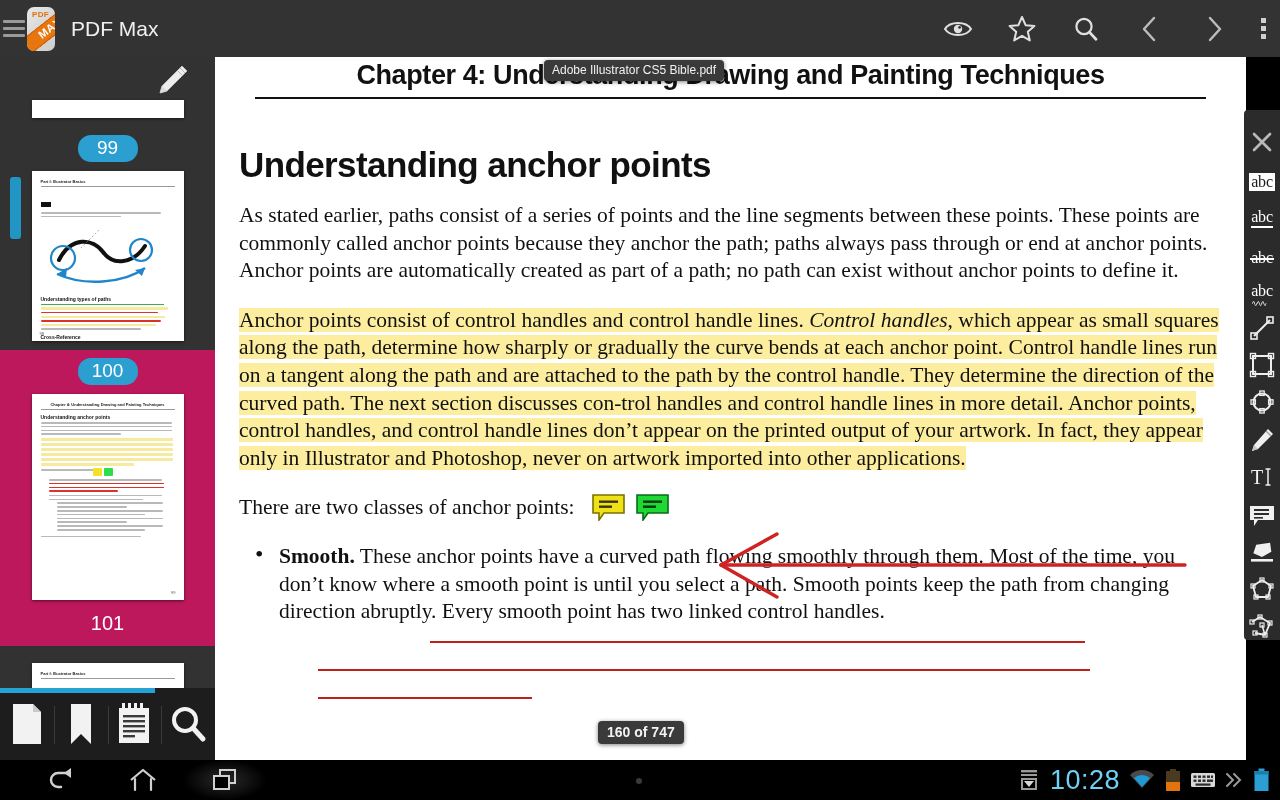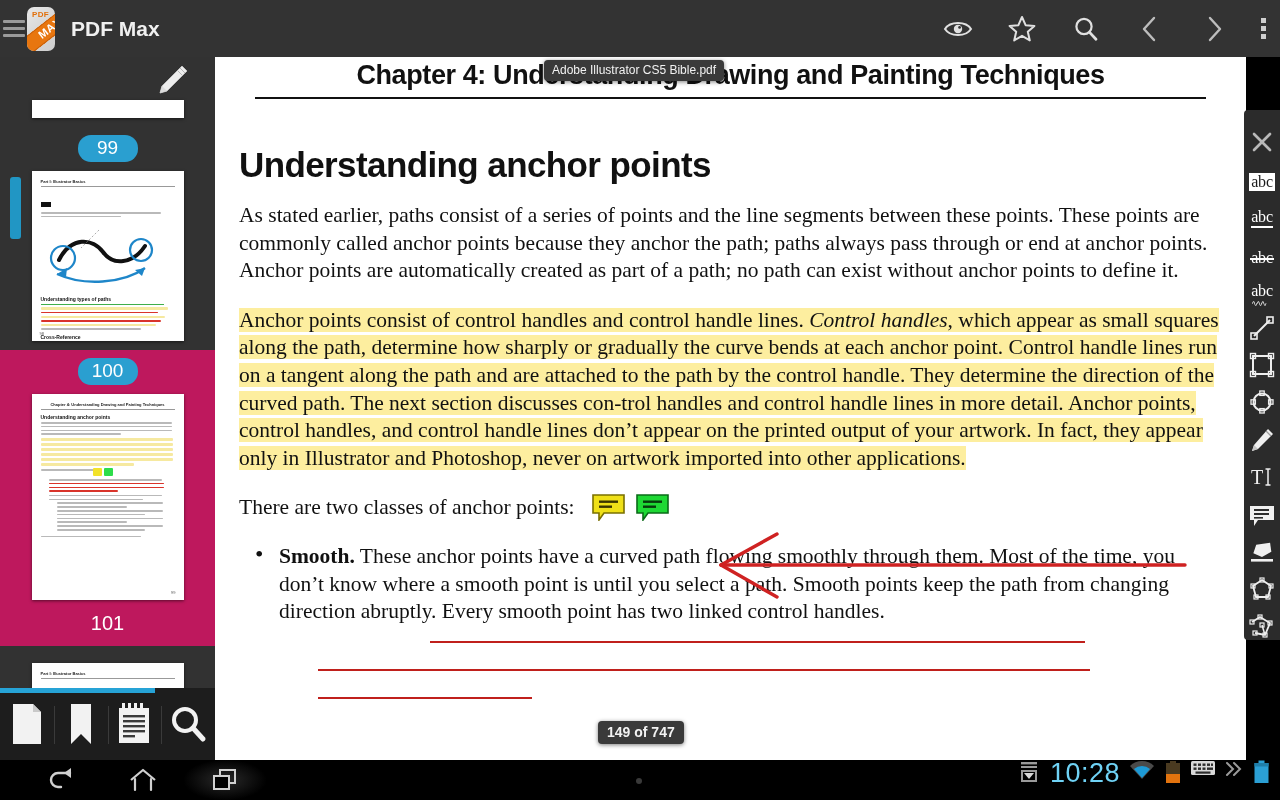--- a/index.html
+++ b/index.html
@@ -33,21 +33,21 @@
   .app-logo .band {
     position: absolute; left: -14px; top: 13px; width: 74px; height: 17px;
     background: #e8760f; transform: rotate(-38deg);
     box-shadow: 0 0 0 1px #c9600a inset;
   }
   .app-logo .band span {
     display: block; text-align: center; color: #fff; font-size: 11px;
     font-weight: bold; line-height: 17px; letter-spacing: .5px;
   }
   .app-title {
-    color: #f0f0f0; font-size: 21px; margin-left: 16px; white-space: nowrap; font-weight: bold;
+    color: #f0f0f0; font-size: 21px; margin-left: 16px; white-space: nowrap;
   }
   .appbar-actions {
     margin-left: auto; display: flex; align-items: center; height: 57px;
   }
   .abtn {
     width: 64px; height: 57px; display: flex; align-items: center;
     justify-content: center; cursor: pointer;
   }
   .abtn svg { display: block; }
   .kebab { display: flex; flex-direction: column; gap: 3px; }
@@ -225,21 +225,21 @@
   .nav-btn {
     width: 82px; height: 40px; display: flex; align-items: center;
     justify-content: center; cursor: pointer;
   }
   .nav-btn.recent { background: radial-gradient(ellipse at center, #2a2a2a 0%, #000 72%); }
   .nav-center-dot {
     position: absolute; left: 636px; top: 18px; width: 6px; height: 6px;
     border-radius: 50%; background: #3a3a3a;
   }
   .nav-right {
-    margin-left: auto; display: flex; align-items: flex-start; gap: 9px;
+    margin-left: auto; display: flex; align-items: center; gap: 9px;
     padding-right: 10px; height: 40px;
   }
   .clock {
     color: #6fd2f5; font-size: 27px; font-family: "Liberation Sans", sans-serif;
     letter-spacing: .5px; line-height: 1;
   }
   .sysicon { display: flex; align-items: center; }
 </style>
 </head>
 <body>
@@ -503,21 +503,21 @@
       <g stroke="#cf2222" stroke-width="3.4" fill="none" stroke-linecap="round">
         <line x1="506" y1="508" x2="970" y2="508"></line>
         <line x1="506" y1="508" x2="562" y2="477"></line>
         <line x1="506" y1="508" x2="562" y2="540"></line>
       </g>
     </svg>
 
     <div class="pill" id="doc-tooltip" style="left:329px;top:3px;">Adobe Illustrator CS5 Bible.pdf</div>
   </div>
 
-  <div class="pill" id="page-indicator">149 of 747</div>
+  <div class="pill" id="page-indicator">160 of 747</div>
 
   <div class="anno-bar">
 
     <div class="anno-btn">
       <svg width="22" height="22" viewBox="0 0 22 22">
         <line x1="3" y1="3" x2="19" y2="19" stroke="#b9b9b9" stroke-width="2.6" stroke-linecap="round"></line>
         <line x1="19" y1="3" x2="3" y2="19" stroke="#b9b9b9" stroke-width="2.6" stroke-linecap="round"></line>
       </svg>
     </div>
 

